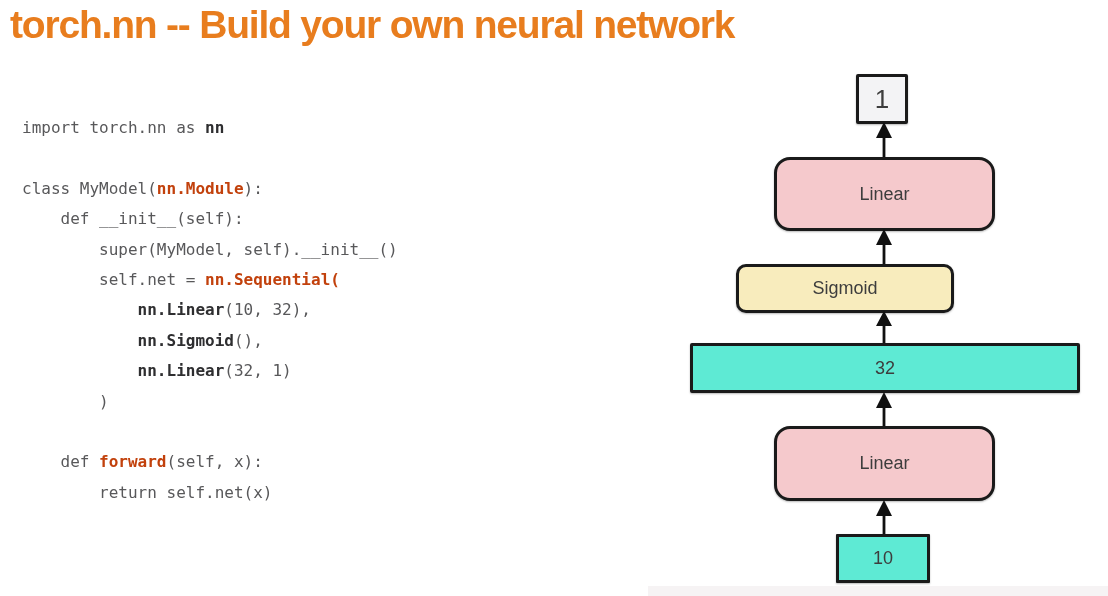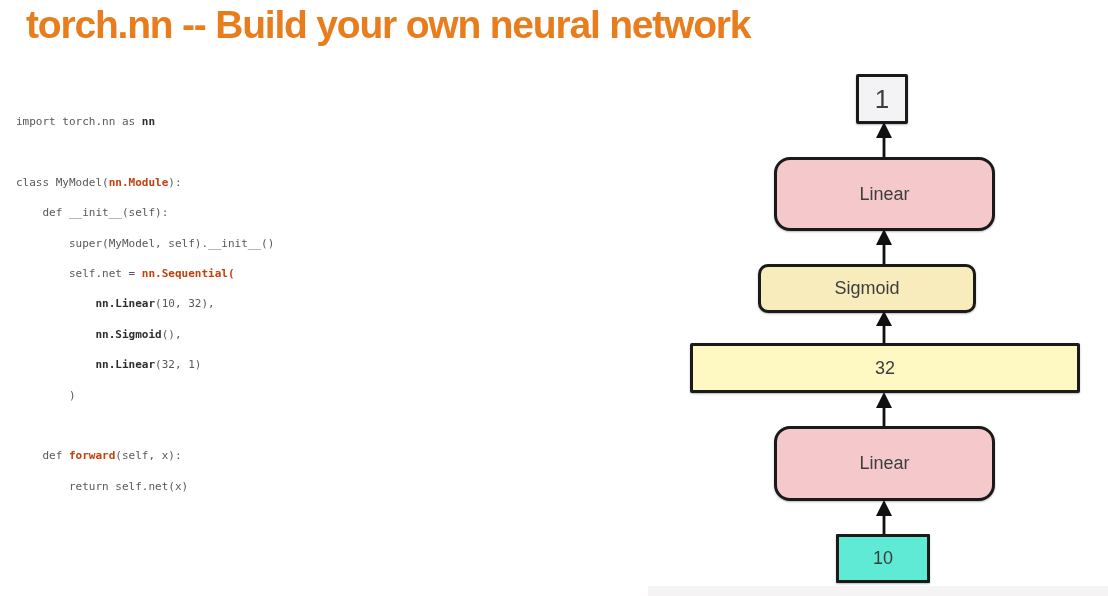--- a/index.html
+++ b/index.html
@@ -7,58 +7,58 @@
     width: 1108px; height: 596px;
     background: #ffffff;
     overflow: hidden;
     position: relative;
     font-family: "Liberation Sans", sans-serif;
   }
   .slide { position: absolute; inset: 0; }
 
   .title {
     position: absolute;
-    left: 26px; top: 3px;
+    left: 10px; top: 3px;
     margin: 0;
     font-size: 39px;
     font-weight: bold;
     letter-spacing: -1.2px;
     color: #e87d1e;
     white-space: nowrap;
     font-family: "Liberation Sans", sans-serif;
   }
 
   .code {
     position: absolute;
     left: 14px; top: 105px;
-    margin: 2px;
+    margin: 8px;
     font-family: "DejaVu Sans Mono", monospace;
-    font-size: 11px;
+    font-size: 16px;
     line-height: 30.4px;
   }
   .code-line { white-space: pre; min-height: 30.4px; }
   .tok-p { color: #58585a; }
   .tok-b { color: #2e2e30; font-weight: bold; }
   .tok-r { color: #c2410c; font-weight: bold; }
 
   .diagram { position: absolute; inset: 0; }
   .node {
     position: absolute;
     box-sizing: border-box;
     border: 3px solid #1a1a1a;
     display: flex; align-items: center; justify-content: center;
     font-size: 18px;
     color: #3d3d3d;
     box-shadow: 0 1px 2px rgba(0,0,0,0.28);
     font-family: "Liberation Sans", sans-serif;
   }
   .node-output       { left: 856px; top: 74px;  width: 52px;  height: 50px; background: #f3f3f5; border-radius: 2px;  font-size: 26px; }
   .node-linear-top   { left: 774px; top: 157px; width: 221px; height: 74px; background: #f5c9cc; border-radius: 16px; }
-  .node-sigmoid      { left: 758px; top: 264px; width: 218px; height: 49px; background: #f8ecbd; border-radius: 10px; }
-  .node-hidden       { left: 690px; top: 343px; width: 390px; height: 50px; background: #fef9c3; border-radius: 2px; }
+  .node-sigmoid      { left: 736px; top: 264px; width: 218px; height: 49px; background: #f8ecbd; border-radius: 10px; }
+  .node-hidden       { left: 690px; top: 343px; width: 390px; height: 50px; background: #5eead4; border-radius: 2px; }
   .node-linear-bottom{ left: 774px; top: 426px; width: 221px; height: 75px; background: #f5c9cc; border-radius: 16px; }
   .node-input        { left: 836px; top: 534px; width: 94px;  height: 49px; background: #5eead4; border-radius: 1px; }
 
   .arrow { position: absolute; left: 873px; width: 22px; fill: #101010; }
   .arrow-1 { top: 122px; height: 36px; }
   .arrow-2 { top: 229px; height: 36px; }
   .arrow-3 { top: 311px; height: 33px; }
   .arrow-4 { top: 392px; height: 35px; }
   .arrow-5 { top: 500px; height: 35px; }
 

